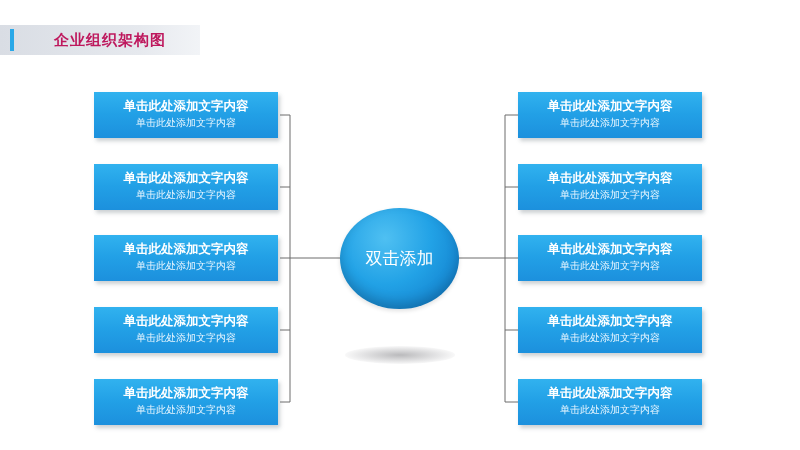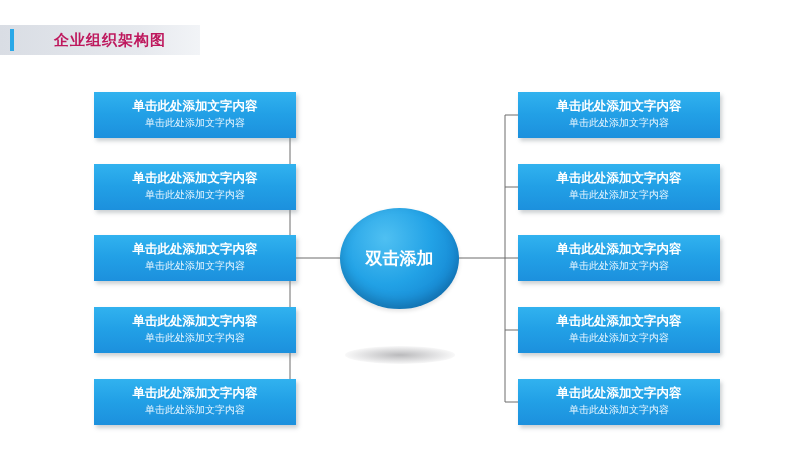--- a/index.html
+++ b/index.html
@@ -69,38 +69,38 @@
     width: 119px;
     height: 101px;
     border-radius: 50%;
     background: radial-gradient(circle at 38% 30%, #4fc0f2 0%, #22a2e6 45%, #0d74c4 100%);
     box-shadow: inset 0 -6px 12px rgba(0,0,0,0.18), 0 2px 4px rgba(0,0,0,0.12);
     display: flex;
     flex-direction: column;
     justify-content: center;
     color: #ffffff;
     font-size: 17px;
-    font-weight: bold;
+    font-weight: normal;
     line-height: 25px;
     text-align: center;
   }
   #center-shadow {
     position: absolute;
     left: 345px;
     top: 346px;
     width: 110px;
     height: 18px;
     border-radius: 50%;
     background: radial-gradient(ellipse at center, rgba(90,90,95,0.42) 0%, rgba(140,140,145,0.18) 55%, rgba(255,255,255,0) 78%);
   }
 
   
   .node-box {
     position: absolute;
-    width: 202px;
+    width: 184px;
     height: 46px;
     background: linear-gradient(to bottom, #31b2ef 0%, #22a0e6 48%, #1c90dd 100%);
     box-shadow: 2px 3px 4px rgba(110,120,130,0.35);
     color: #ffffff;
     box-sizing: border-box;
     padding-top: 5px;
   }
   .node-title {
     font-size: 12.5px;
     font-weight: bold;

